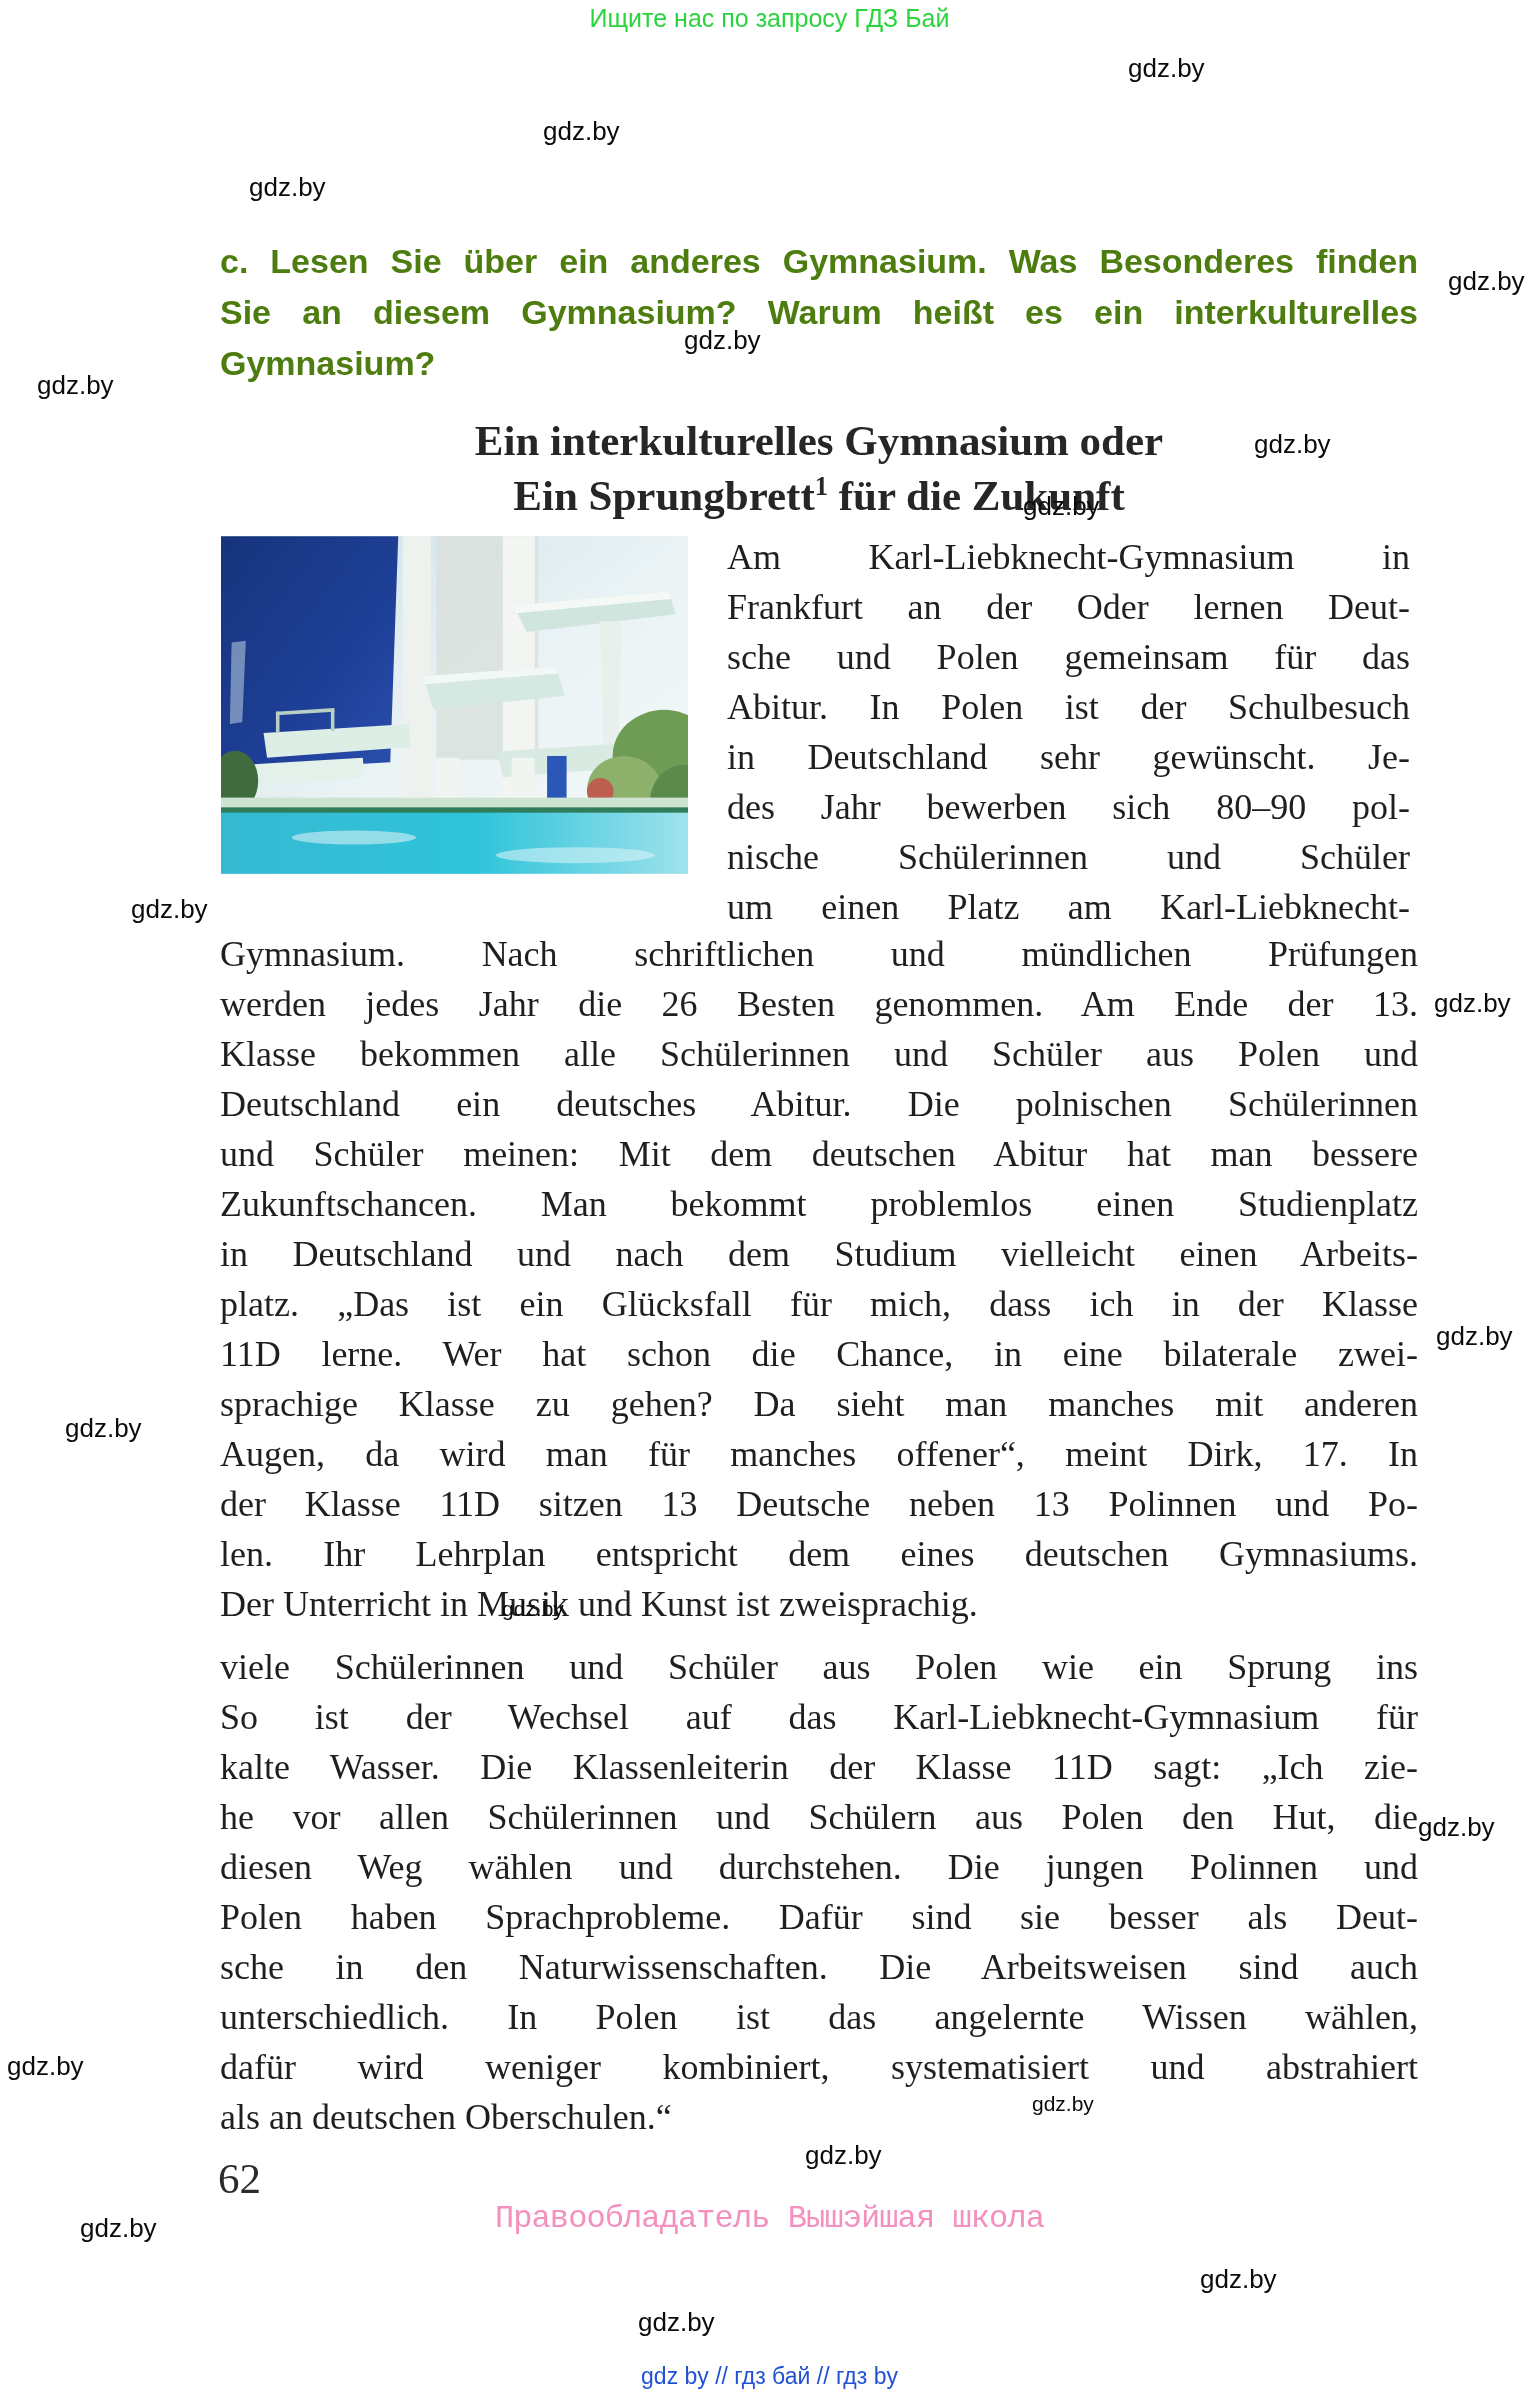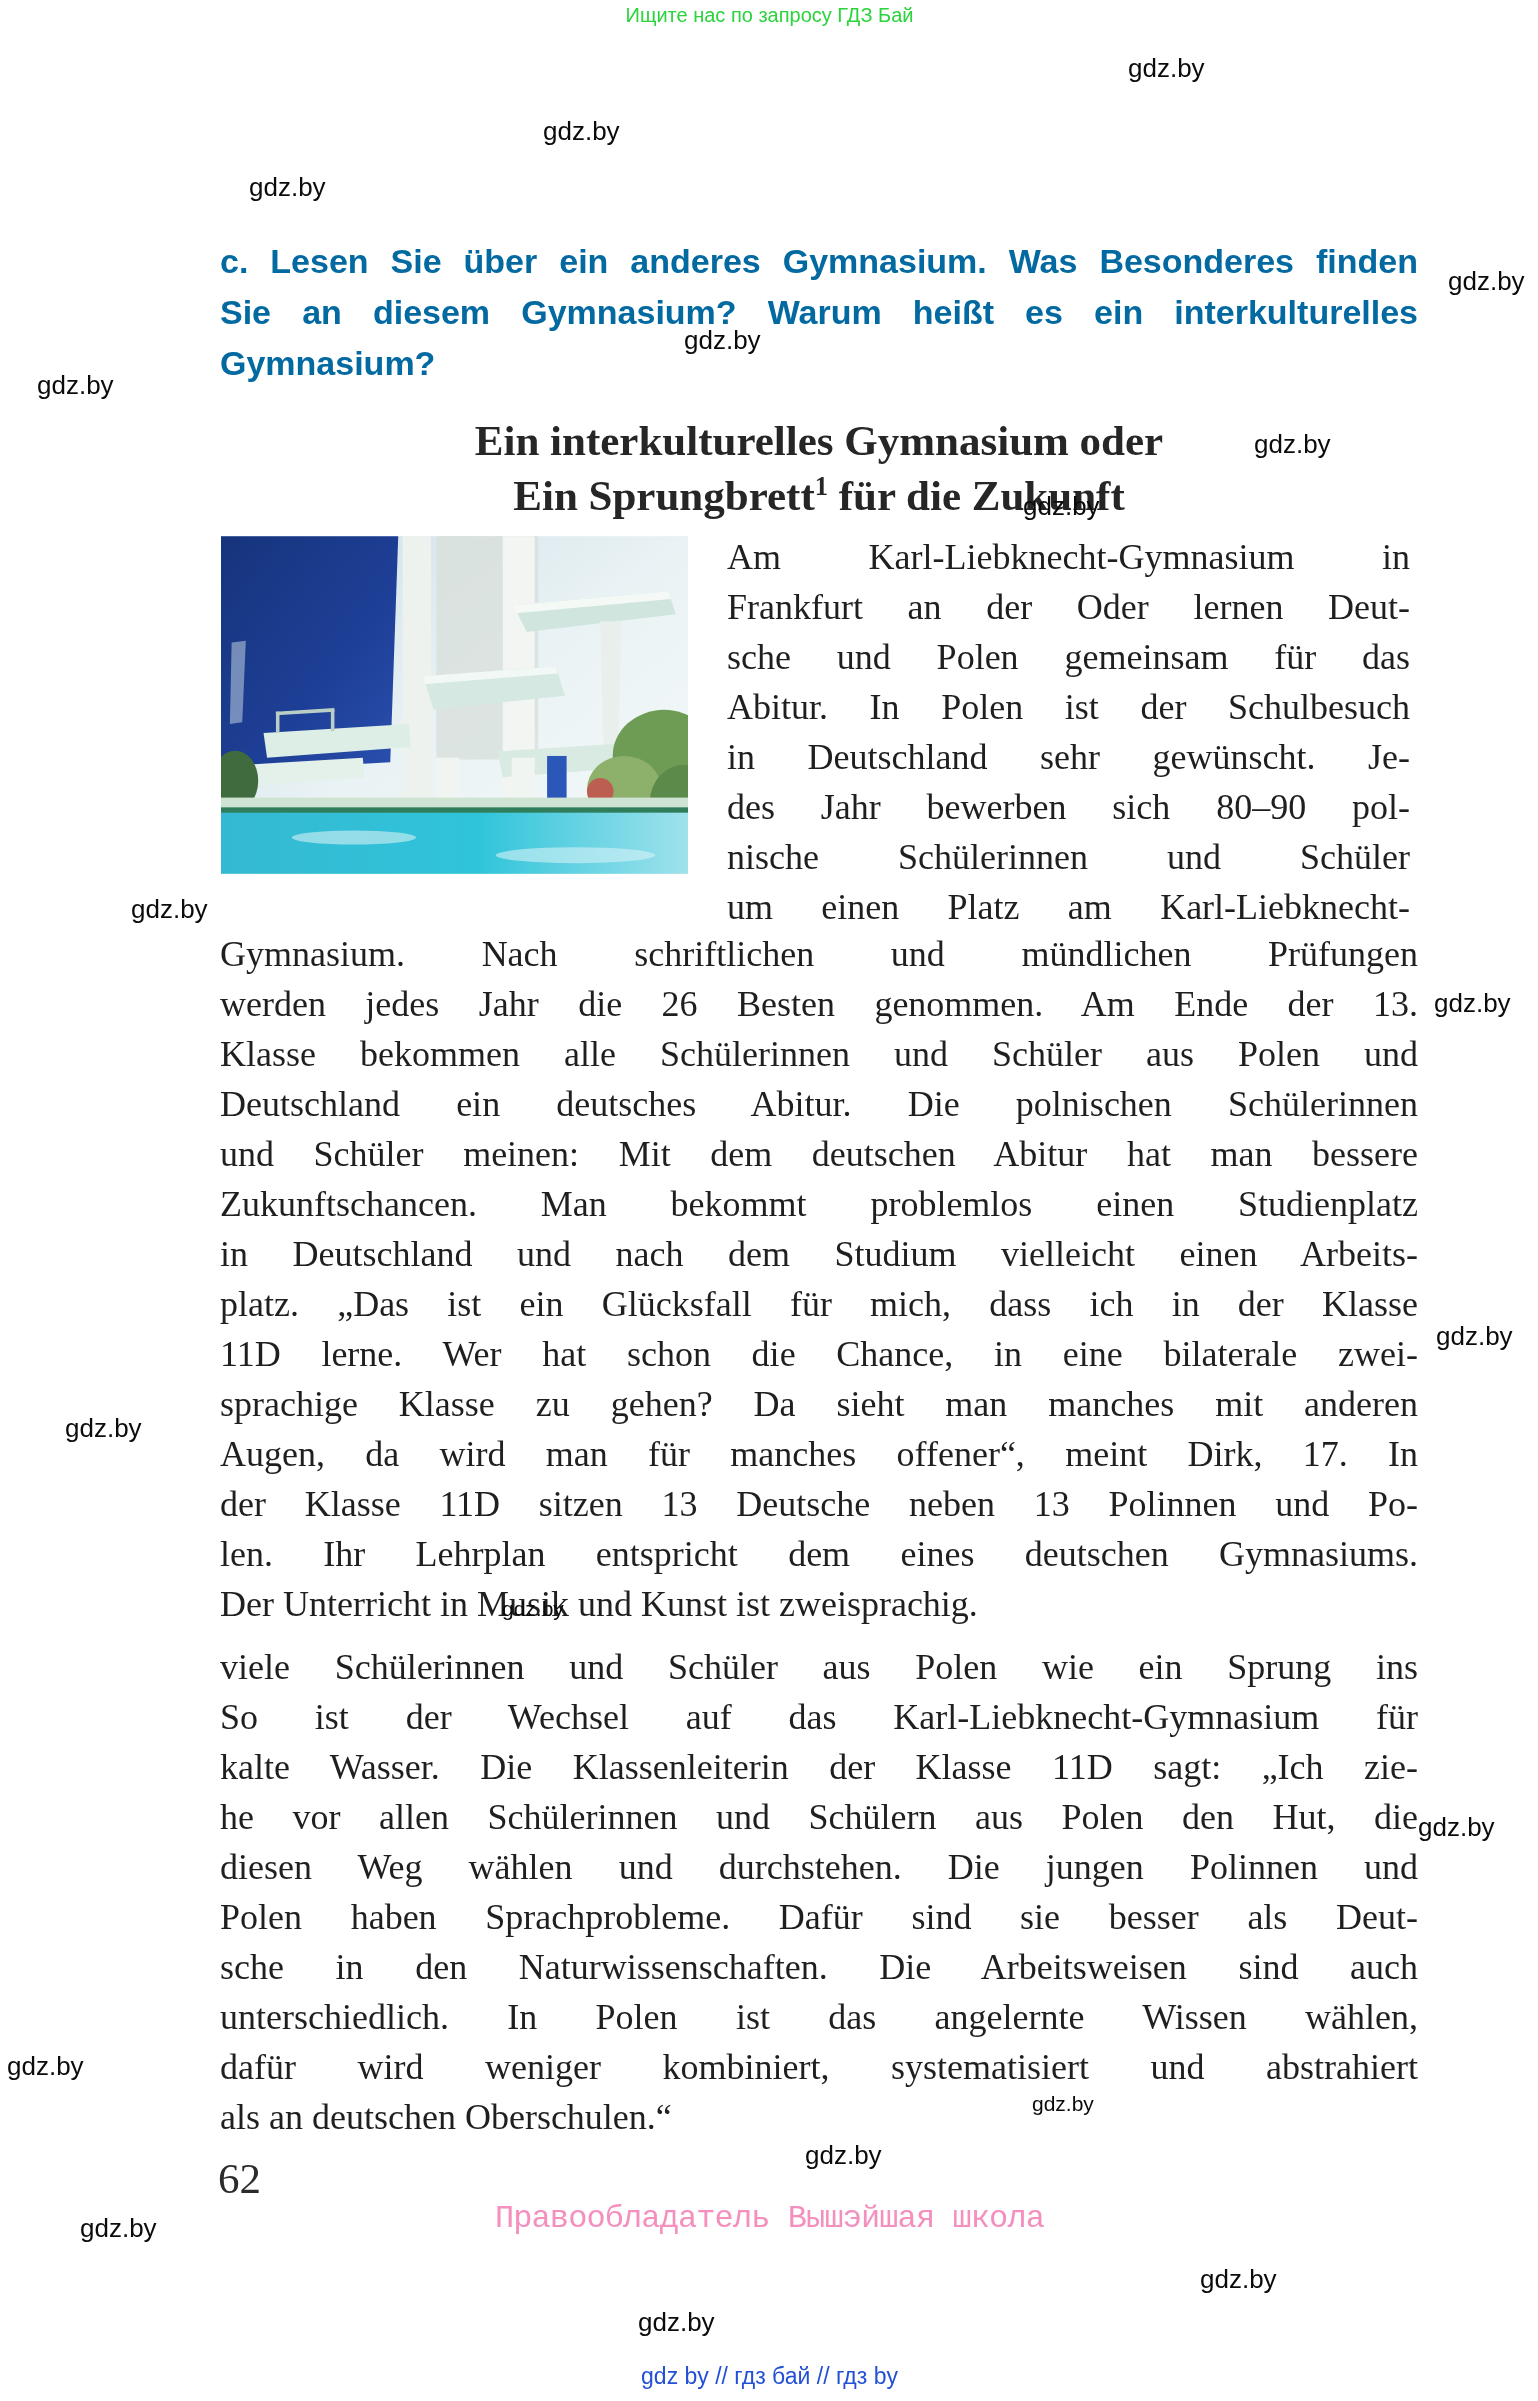--- a/index.html
+++ b/index.html
@@ -9,27 +9,27 @@
     height:2401px;
     background:#ffffff;
     overflow:hidden;
     font-family:"Liberation Serif", serif;
     color:var(--ink,#1c1c1c);
   }
   .top-banner{
     position:absolute; top:4.4px; left:0; width:100%;
     text-align:center;
     font-family:"Liberation Sans", sans-serif;
-    font-size:20px; color:var(--green,#2bd33c);
+    font-size:25px; color:var(--green,#2bd33c);
   }
   .heading{
     position:absolute; left:220px; top:236px; width:1198px;
     font-family:"Liberation Sans", sans-serif;
     font-weight:bold; font-size:34px; line-height:51px;
-    color:#0369a1;
+    color:#4d7c0f;
   }
   .hline{white-space:nowrap;}
   .hline.j{text-align:justify; text-align-last:justify; white-space:normal;}
   .title{
     position:absolute; left:220px; top:413px; width:1198px;
     text-align:center; font-weight:bold;
     font-size:43px; line-height:55px; color:#262626;
   }
   .title sup{font-size:26.6px; line-height:0;}
   .photo{

